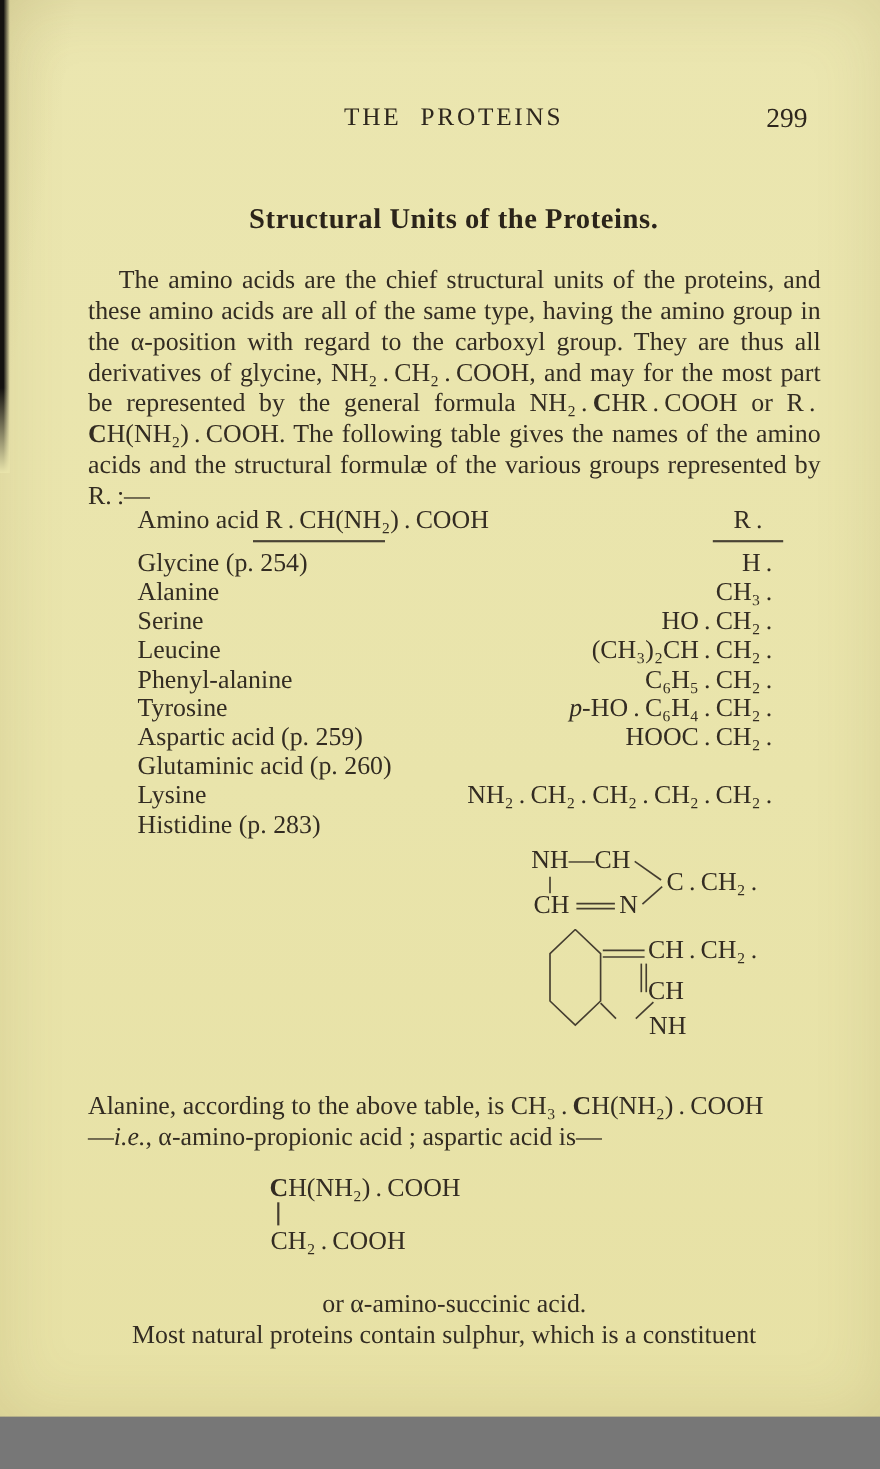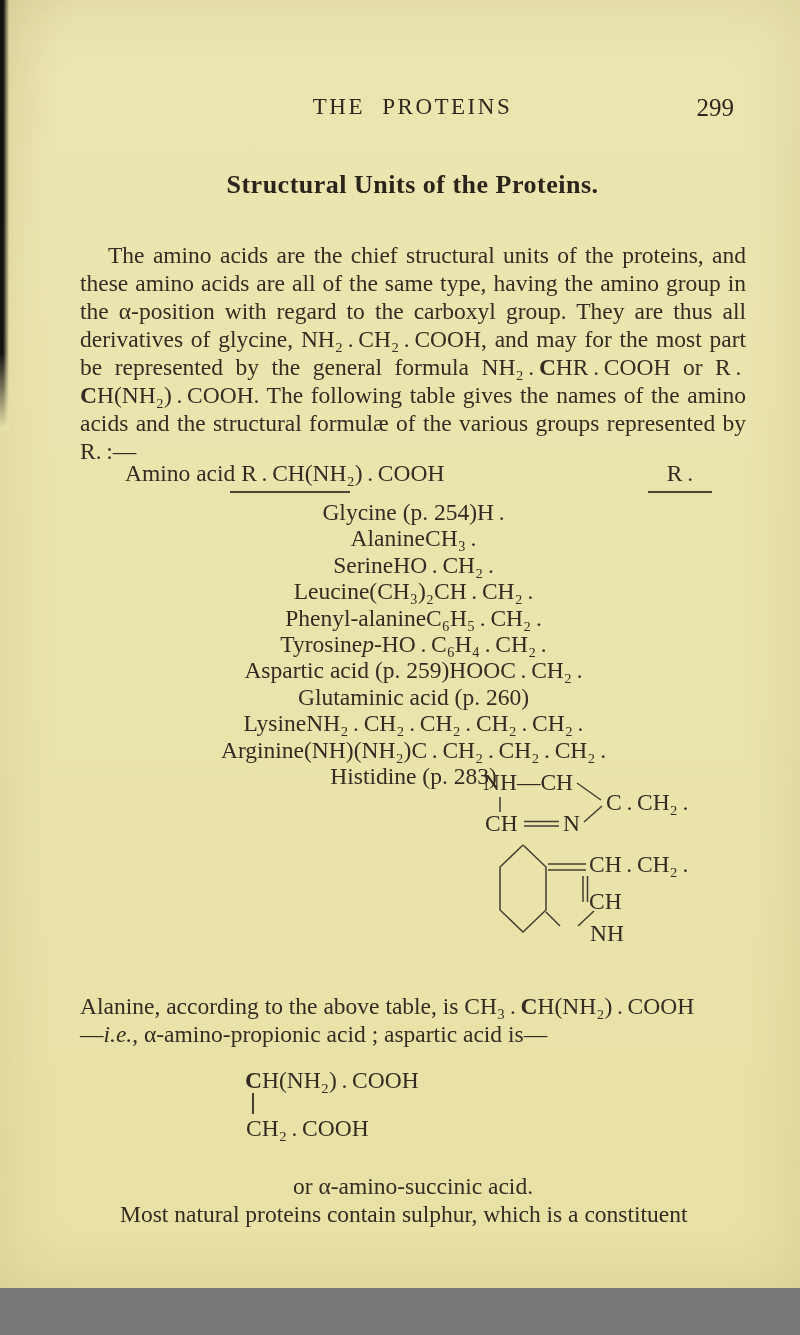--- a/index.html
+++ b/index.html
@@ -12,33 +12,33 @@
     box-shadow:inset 0 0 60px rgba(120,100,40,0.15);
   }
   .spine{
     position:absolute;left:0;top:0;width:9px;height:430px;
     background:linear-gradient(to bottom, rgba(234,228,171,0) 82%, #e9e4ab 100%),
                linear-gradient(to right,#141210 35%, rgba(19,18,16,0.45) 70%, rgba(19,18,16,0) 100%);
   }
   .runhead{position:absolute;left:80px;top:94px;width:665px;text-align:center;
     font-size:23px;letter-spacing:2.5px;word-spacing:9px;color:#2e271d;}
   .pagenum{position:absolute;right:66px;top:94px;font-size:25px;color:#2e271d;}
-  .sectitle{position:absolute;left:80px;top:170px;width:665px;text-align:center;
+  .sectitle{position:absolute;left:80px;top:184px;width:665px;text-align:center;
     font-weight:700;font-size:26px;letter-spacing:0.5px;color:#2b241a;}
   .intro{position:absolute;left:80px;top:217px;width:666px;font-size:23.5px;
     line-height:28px;text-align:justify;text-indent:28px;}
   .bc{font-weight:700;}
   .it{font-style:italic;}
   .th-amino{position:absolute;left:125px;top:460px;font-size:23.5px;}
   .th-r{position:absolute;left:645px;top:460px;width:70px;text-align:center;font-size:23.5px;}
   .rule{position:absolute;height:1.5px;background:#4a4335;}
   .rule-l{left:230px;top:491px;width:120px;}
   .rule-r{left:648px;top:491px;width:64px;}
   .trows{position:absolute;left:125px;top:499px;width:577px;}
-  .trow{display:flex;justify-content:center;height:26.4px;line-height:26.4px;font-size:23.5px;}
+  .trow{display:flex;justify-content:space-between;height:26.4px;line-height:26.4px;font-size:23.5px;}
   .trow .nm{white-space:nowrap;}
   .trow .fm{white-space:nowrap;text-align:right;}
   .chem{position:absolute;font-size:23.5px;line-height:23px;white-space:nowrap;}
   .structs{position:absolute;left:440px;top:760px;width:320px;height:200px;}
   .structs line{stroke:#453e30;stroke-width:1.5;}
   .tryname{position:absolute;left:127px;top:843px;font-size:23.5px;}
   .note{position:absolute;left:80px;width:666px;font-size:23.5px;line-height:28px;}
   .vbar{position:absolute;width:2px;background:#453e30;}
 </style>
 </head>
@@ -89,24 +89,20 @@
         <span class="fm">HOOC . CH₂ .</span>
       </div>
     <div class="trow">
         <span class="nm">Glutaminic acid (p. 260)</span>
       </div>
     <div class="trow">
         <span class="nm">Lysine</span>
         <span class="fm">NH₂ . CH₂ . CH₂ . CH₂ . CH₂ .</span>
       </div>
     <div class="trow">
-        <span class="nm">Arginine</span>
-        <span class="fm">(NH)(NH₂)C . CH₂ . CH₂ . CH₂ .</span>
-      </div>
-    <div class="trow">
         <span class="nm">Histidine (p. 283)</span>
         <span class="fm"></span>
       </div>
   </div>
 
   <span class="chem" style="left:483px;top:771px;">NH—CH</span>
   <span class="chem" style="left:606px;top:791px;">C . CH₂ .</span>
   <span class="chem" style="left:485px;top:812px;">CH</span>
   <span class="chem" style="left:563px;top:812px;">N</span>
 

